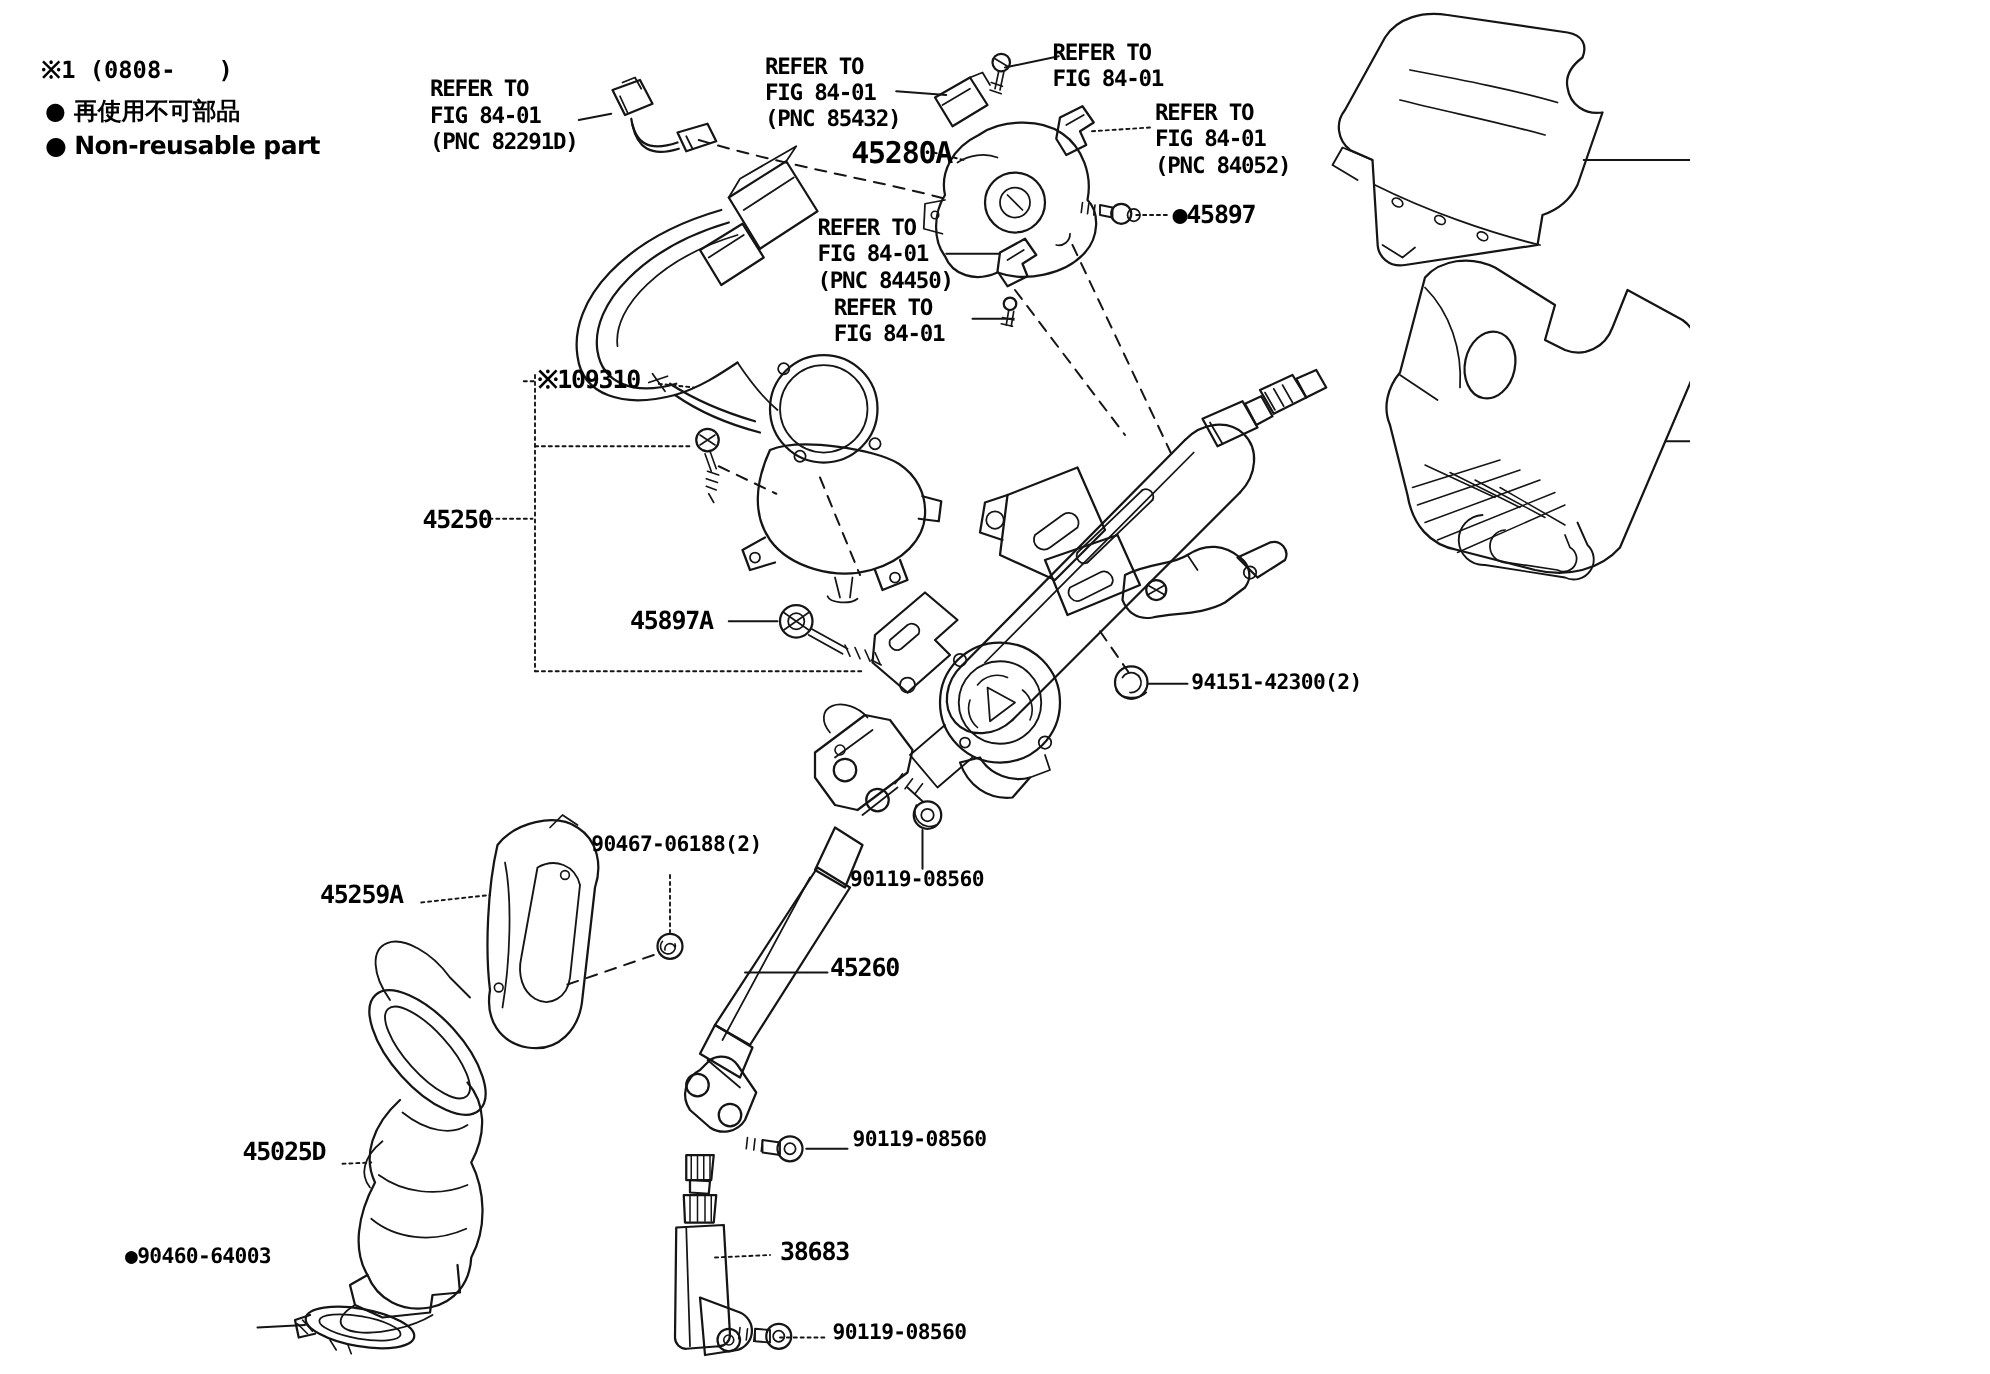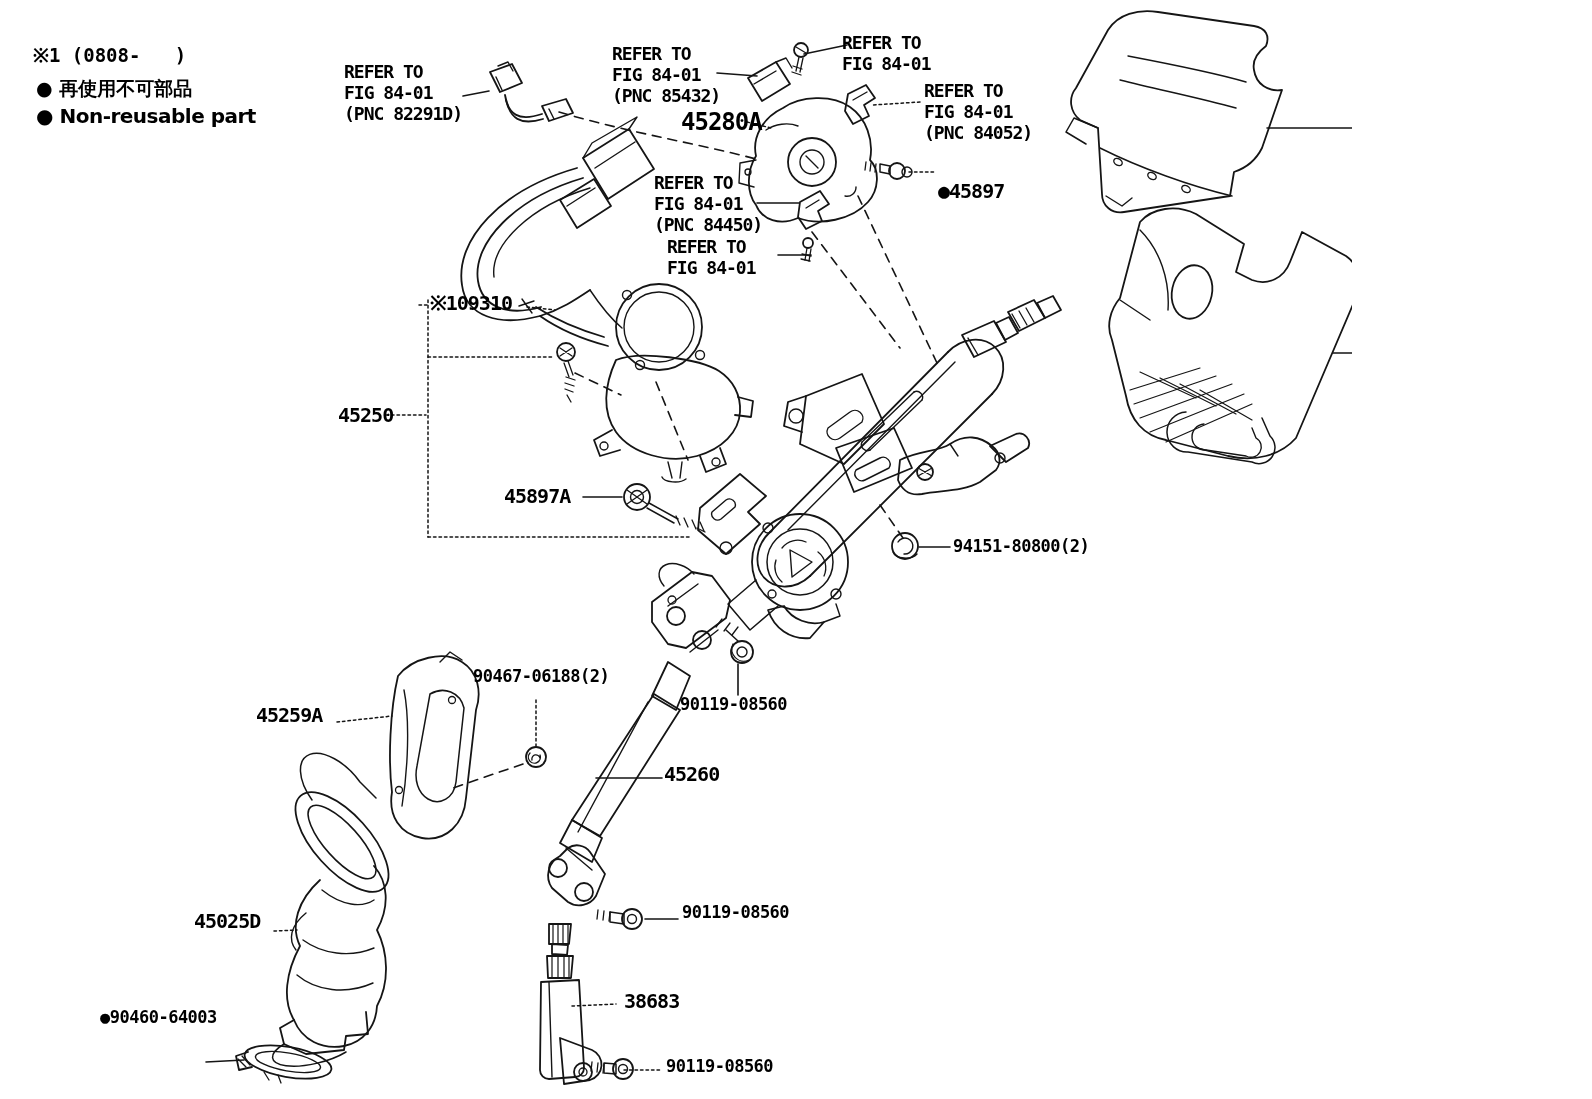--- a/index.html
+++ b/index.html
@@ -330,30 +330,30 @@
   <div class="lbl ref" style="left:924px;top:80px;">REFER TO
 FIG 84-01
 (PNC 84052)</div>
   <div class="lbl ref" style="left:654px;top:172px;">REFER TO
 FIG 84-01
 (PNC 84450)</div>
   <div class="lbl ref" style="left:667px;top:236px;">REFER TO
 FIG 84-01</div>
 
   <div class="lbl sz18" style="left:681px;top:112px;">45280A</div>
-  <div class="lbl sz20" style="left:938px;top:160px;margin-top:20px;">●45897</div>
+  <div class="lbl sz20" style="left:938px;top:160px;">●45897</div>
   <div class="lbl sz20" style="left:430px;top:292px;">※109310</div>
   <div class="lbl sz20" style="left:322px;top:404px;margin-left:16px;">45250</div>
   <div class="lbl sz20" style="left:504px;top:485px;">45897A</div>
-  <div class="lbl sz17" style="left:953px;top:537px;">94151-80800(2)</div>
+  <div class="lbl sz17" style="left:953px;top:537px;">94151-42300(2)</div>
   <div class="lbl sz20" style="left:1437px;top:230px;">45286</div>
   <div class="lbl sz20" style="left:256px;top:704px;">45259A</div>
   <div class="lbl sz17" style="left:473px;top:667px;">90467-06188(2)</div>
   <div class="lbl sz17" style="left:680px;top:695px;">90119-08560</div>
   <div class="lbl sz20" style="left:664px;top:763px;">45260</div>
   <div class="lbl sz20" style="left:194px;top:910px;">45025D</div>
   <div class="lbl sz17" style="left:682px;top:903px;">90119-08560</div>
   <div class="lbl sz20" style="left:624px;top:990px;">38683</div>
-  <div class="lbl sz17" style="left:100px;top:996px;margin-top:12px;">●90460-64003</div>
+  <div class="lbl sz17" style="left:100px;top:996px;">●90460-64003</div>
   <div class="lbl sz17" style="left:666px;top:1057px;">90119-08560</div>
 
   <div class="lbl footer" style="left:1502px;top:1064px;">454366G</div>
 </div>
 
 </body></html>

